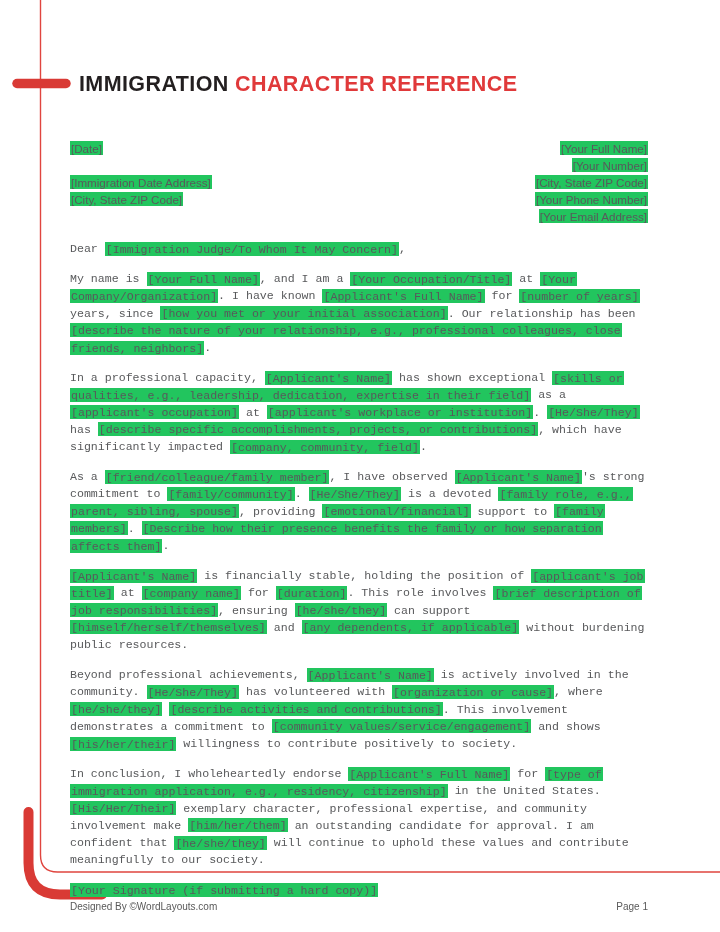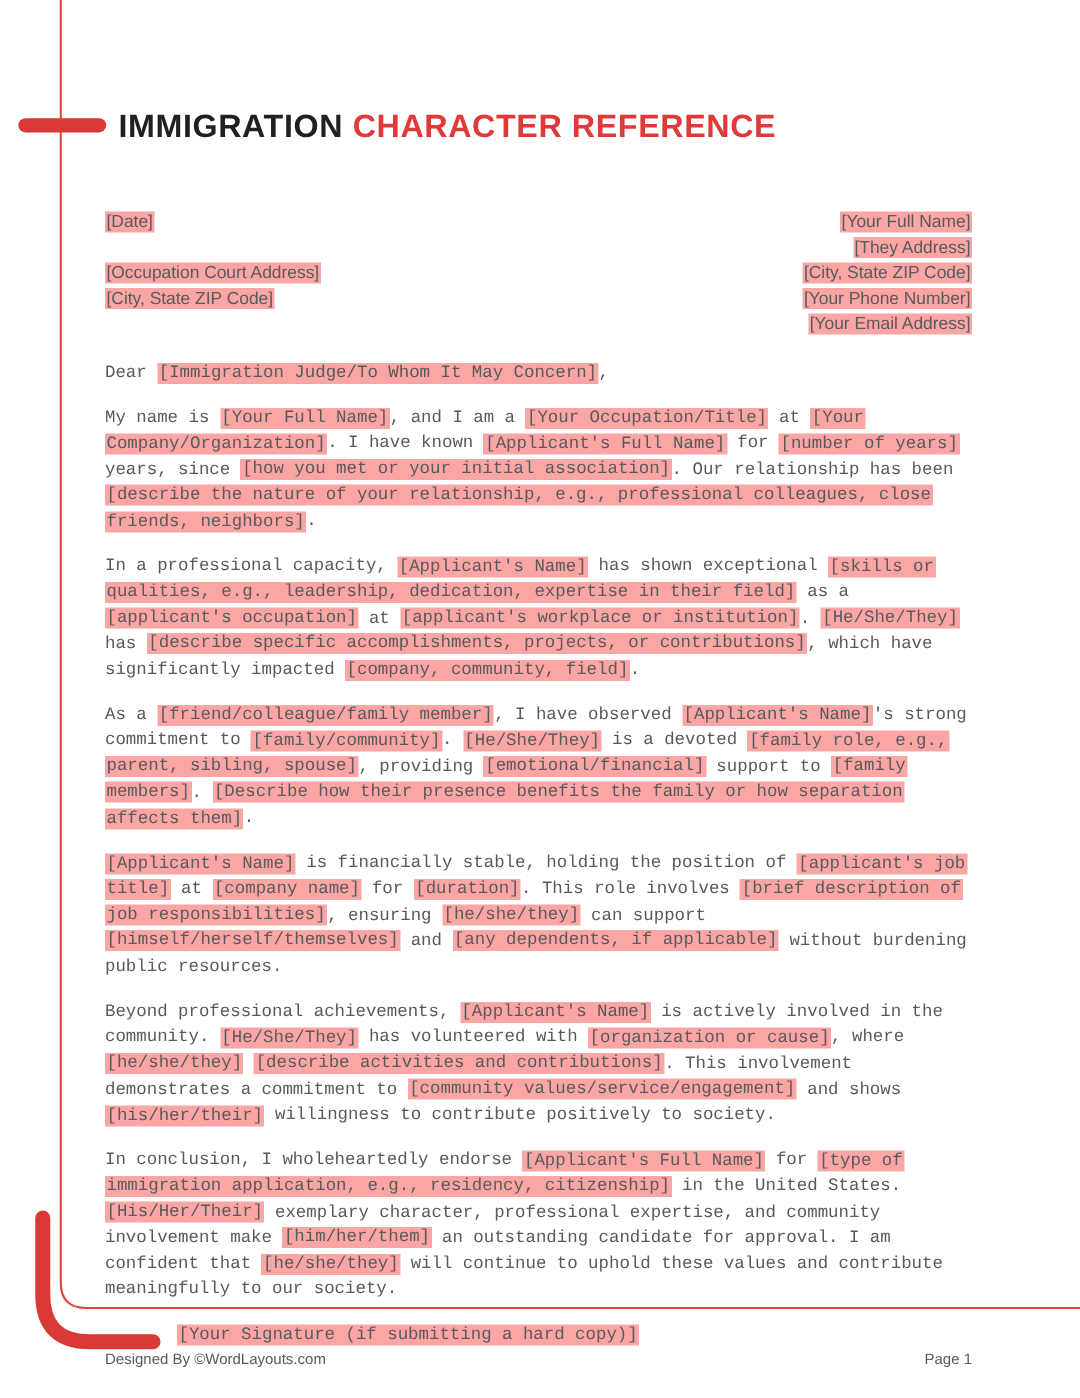--- a/index.html
+++ b/index.html
@@ -35,36 +35,36 @@
     width: 578px;
     display: flex;
     justify-content: space-between;
     font-size: 11.6px;
     line-height: 17.2px;
   }
   .addr-col-left  { text-align: left; }
   .addr-col-right { text-align: right; }
   .addr-line { height: 17.2px; white-space: nowrap; }
   .hl {
-    background: #fca5a5;
+    background: #22c55e;
     padding: 0.5px 1px;
     box-decoration-break: clone;
     -webkit-box-decoration-break: clone;
   }
   .letter {
     position: absolute;
     top: 240px;
     left: 70px;
     width: 578px;
     font-size: 11.6px;
     line-height: 17.2px;
     font-family: Liberation Mono, monospace;
   }
   .letter p { margin-bottom: 13px; }
-  .signature-line { margin-top: 4px; margin-left: 48px; }
+  .signature-line { margin-top: 4px; }
   .footer {
     position: absolute;
     top: 901px;
     left: 70px;
     width: 578px;
     display: flex;
     justify-content: space-between;
     font-size: 10px;
     color: #595959;
   }
@@ -79,26 +79,26 @@
 </svg>
 
 <div class="title">
   <span class="t-dark">IMMIGRATION</span><span> </span><span class="t-red">CHARACTER REFERENCE</span>
 </div>
 
 <div class="addr-block">
   <div class="addr-col-left">
       <div class="addr-line"><span class="hl">[Date]</span></div>
       <div class="addr-line"></div>
-      <div class="addr-line"><span class="hl">[Occupation Court Address]</span></div>
+      <div class="addr-line"><span class="hl">[Immigration Date Address]</span></div>
       <div class="addr-line"><span class="hl">[City, State ZIP Code]</span></div>
     </div>
   <div class="addr-col-right">
       <div class="addr-line"><span class="hl">[Your Full Name]</span></div>
-      <div class="addr-line"><span class="hl">[They Address]</span></div>
+      <div class="addr-line"><span class="hl">[Your Number]</span></div>
       <div class="addr-line"><span class="hl">[City, State ZIP Code]</span></div>
       <div class="addr-line"><span class="hl">[Your Phone Number]</span></div>
       <div class="addr-line"><span class="hl">[Your Email Address]</span></div>
     </div>
 </div>
 
 <div class="letter">
   <p>Dear <span class="hl">[Immigration Judge/To Whom It May Concern]</span>,</p>
   <div>
       <p>My name is <span class="hl">[Your Full Name]</span>, and I am a <span class="hl">[Your Occupation/Title]</span> at <span class="hl">[Your Company/Organization]</span>. I have known <span class="hl">[Applicant's Full Name]</span> for <span class="hl">[number of years]</span> years, since <span class="hl">[how you met or your initial association]</span>. Our relationship has been <span class="hl">[describe the nature of your relationship, e.g., professional colleagues, close friends, neighbors]</span>.</p>

